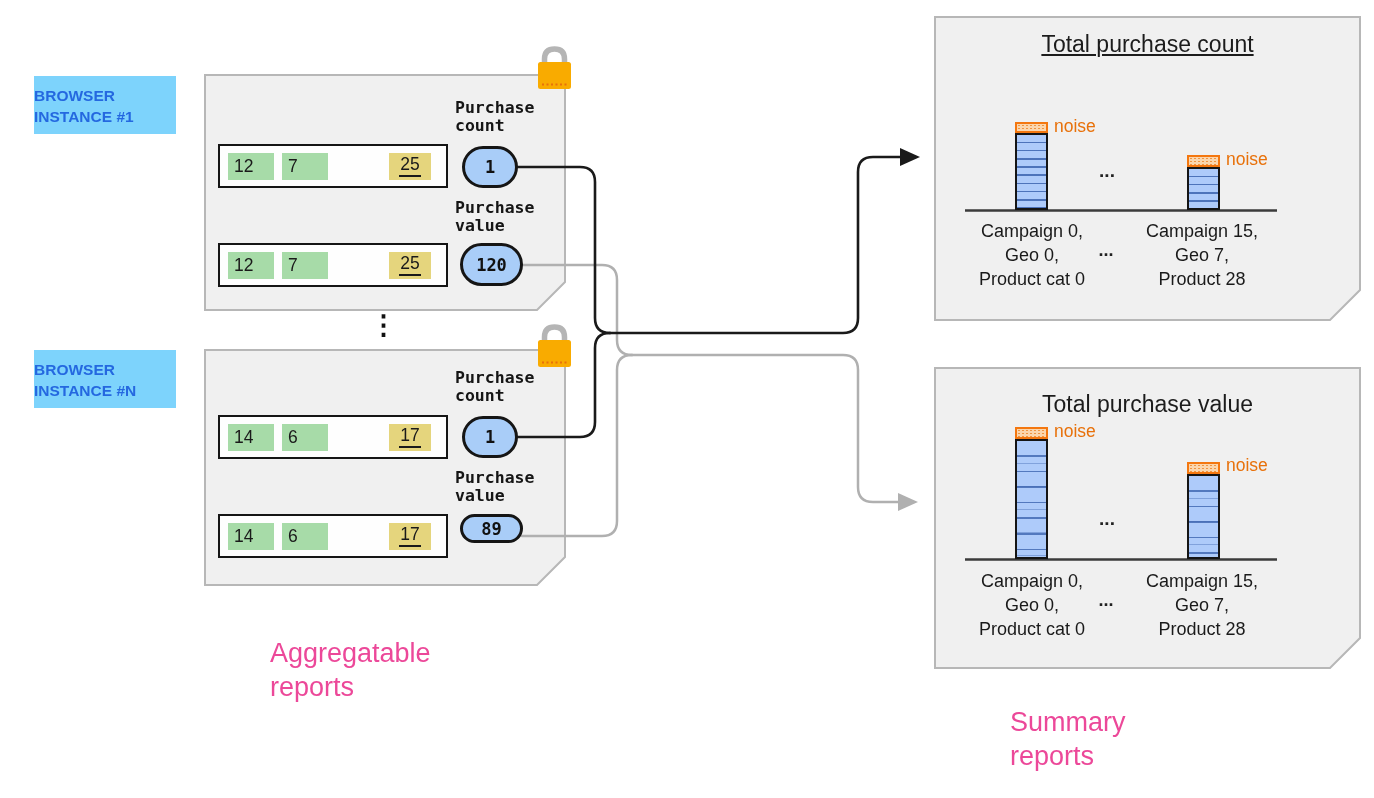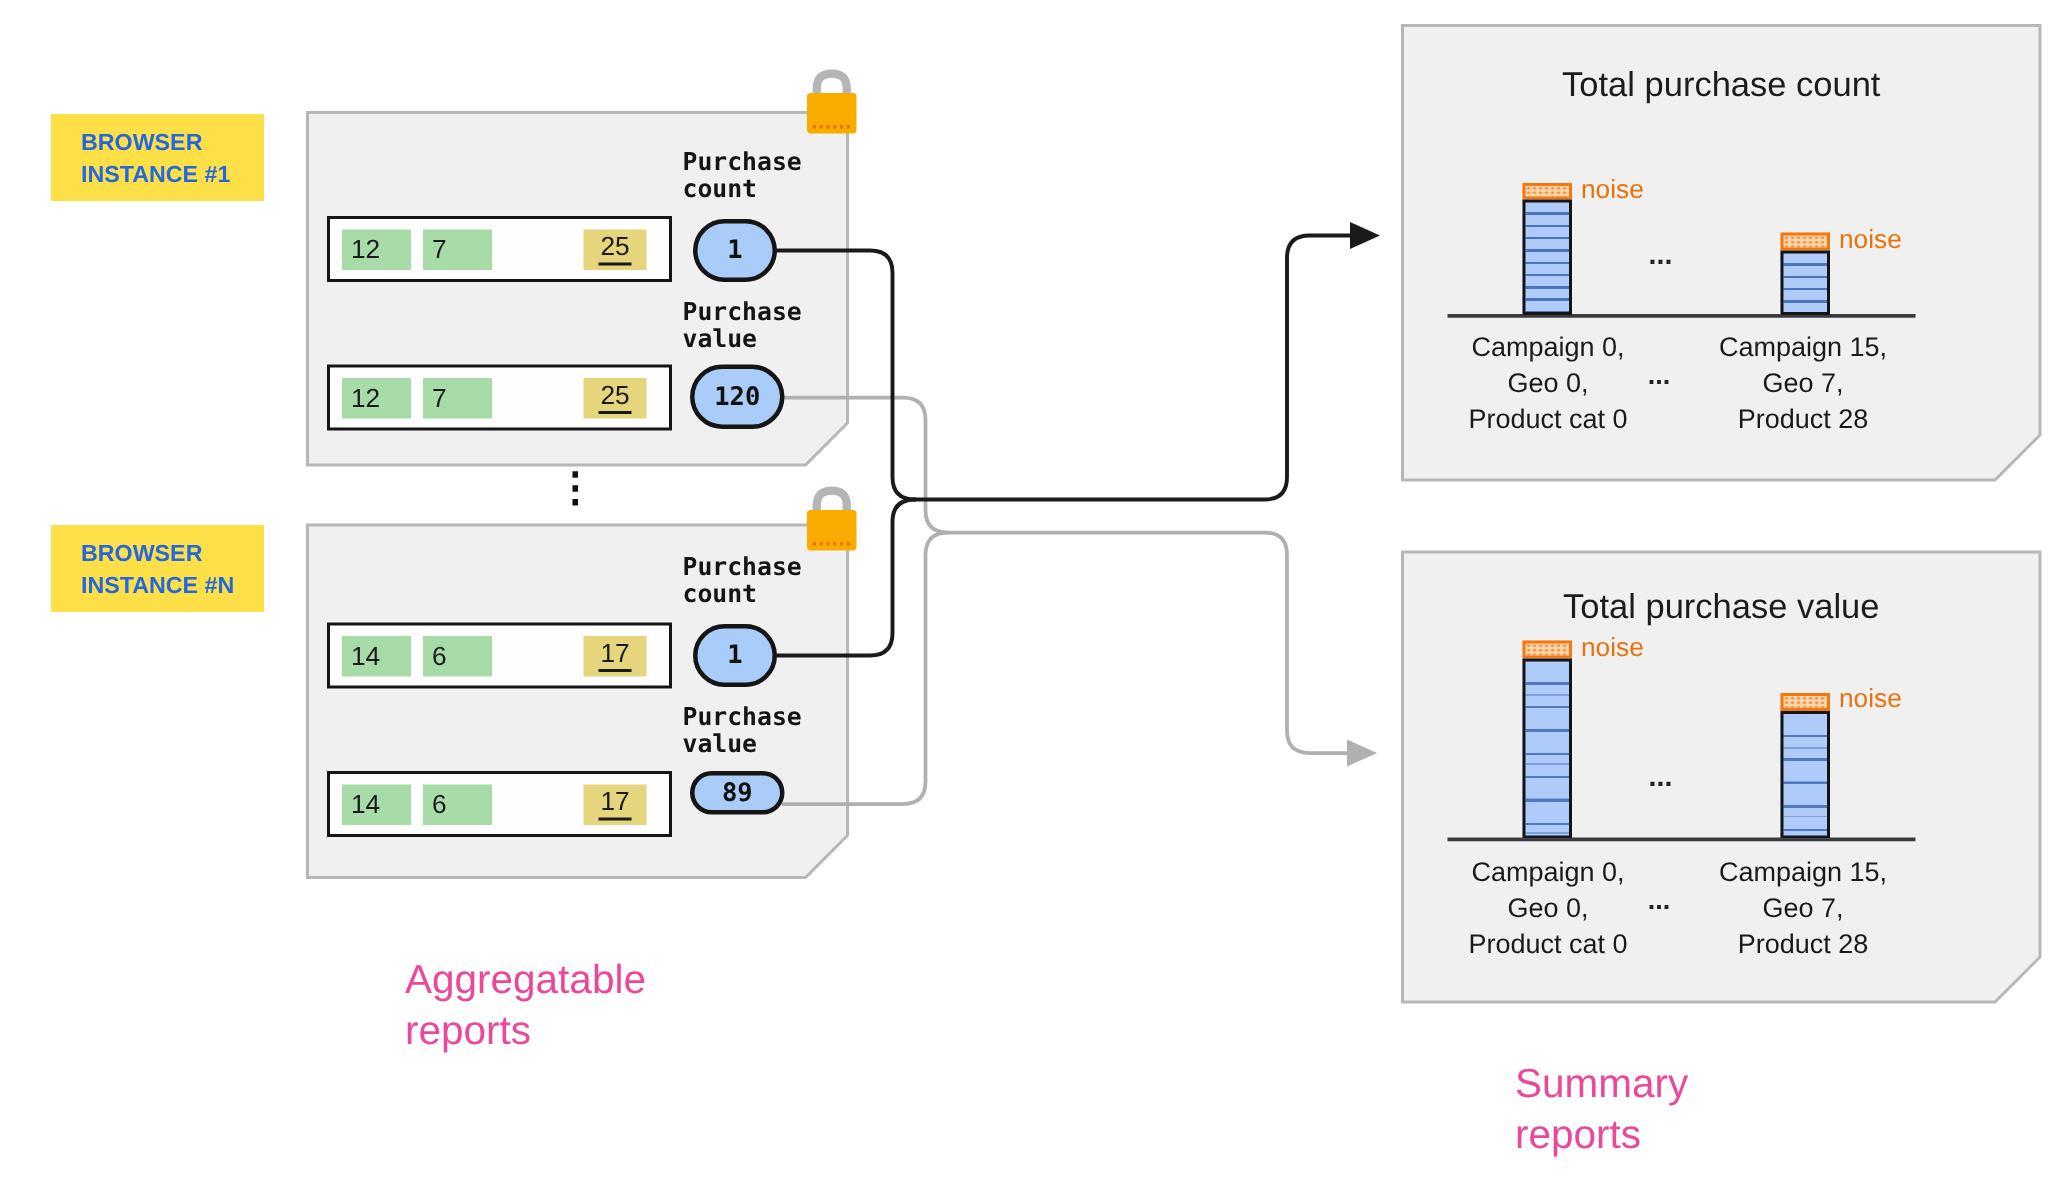--- a/index.html
+++ b/index.html
@@ -1,22 +1,22 @@
 <!DOCTYPE html>
 <html><head>
 <meta charset="utf-8">
 <style>
   html,body{margin:0;padding:0;background:#fff;}
   #canvas{position:relative;width:1374px;height:798px;background:#fff;overflow:hidden;
           font-family:"Liberation Sans",sans-serif;color:#1a1a1a;}
   #bg-layer{position:absolute;left:0;top:0;width:1374px;height:798px;}
 
-  .instance-label{position:absolute;width:142px;height:58px;background:#fde047;
+  .instance-label{position:absolute;width:142px;height:58px;background:#7dd3fc;
     color:#2468e0;font-weight:bold;font-size:15.5px;line-height:21px;
-    padding:9px 0 0 20px;box-sizing:border-box;white-space:pre-line;}
+    padding:9px 0 0 0;box-sizing:border-box;white-space:pre-line;}
   .inst-1{left:34px;top:76px;}
   .inst-n{left:34px;top:350px;}
 
   .report-row{position:absolute;width:230px;height:44px;background:#fefefe;
     border:2.5px solid #151515;box-sizing:border-box;padding-left:28px;}
   .r1a{left:218px;top:144px;} .r1b{left:218px;top:243px;}
   .r2a{left:218px;top:415px;} .r2b{left:218px;top:514px;}
   .cell{position:absolute;top:7px;height:27px;line-height:27px;font-size:17.5px;color:#1a1a1a;}
   .cell-g1{left:8px;width:46px;background:#a7dba8;padding-left:6px;box-sizing:border-box;}
   .cell-g2{left:62px;width:46px;background:#a7dba8;padding-left:6px;box-sizing:border-box;}
@@ -36,21 +36,21 @@
   .pill-c2{left:462px;top:416px;width:56px;height:42px;}
   .pill-v2{left:460px;top:514px;width:63px;height:29px;}
 
   .vdots{position:absolute;left:370px;top:310px;font-size:27px;font-weight:bold;color:#111;line-height:30px;}
 
   .middle-text{position:absolute;left:650px;top:300px;width:180px;background:#fff;
     text-align:center;font-size:21.5px;line-height:27px;color:#202124;}
   .middle-text .noise-line{color:#e8710a;}
 
   .box-title{position:absolute;width:425px;text-align:center;font-size:23px;color:#1c1c1c;}
-  .title-1{left:935px;top:43px;} .title-2{left:935px;top:391px;}
+  .title-1{left:935px;top:31px;text-decoration:underline;} .title-2{left:935px;top:391px;}
 
   .bar-stack{position:absolute;width:33px;display:flex;flex-direction:column;}
   .bs-c1{left:1015px;bottom:588px;} .bs-c2{left:1187px;bottom:588px;}
   .bs-v1{left:1015px;bottom:239px;} .bs-v2{left:1187px;bottom:239px;}
   .noise-cap{box-sizing:border-box;border:2px solid #f4770f;background-color:#fbd6ad;
     background-image:radial-gradient(rgba(232,113,10,.65) 1px, rgba(0,0,0,0) 1.3px);
     background-size:4px 3px;}
   .bar-fill{box-sizing:border-box;border:2.2px solid #151515;background-color:#aecbfa;}
   .bar-count{background-image:repeating-linear-gradient(to bottom,
       rgba(70,110,180,0) 0 6.6px, rgba(60,100,175,.85) 6.6px 8.2px);}

